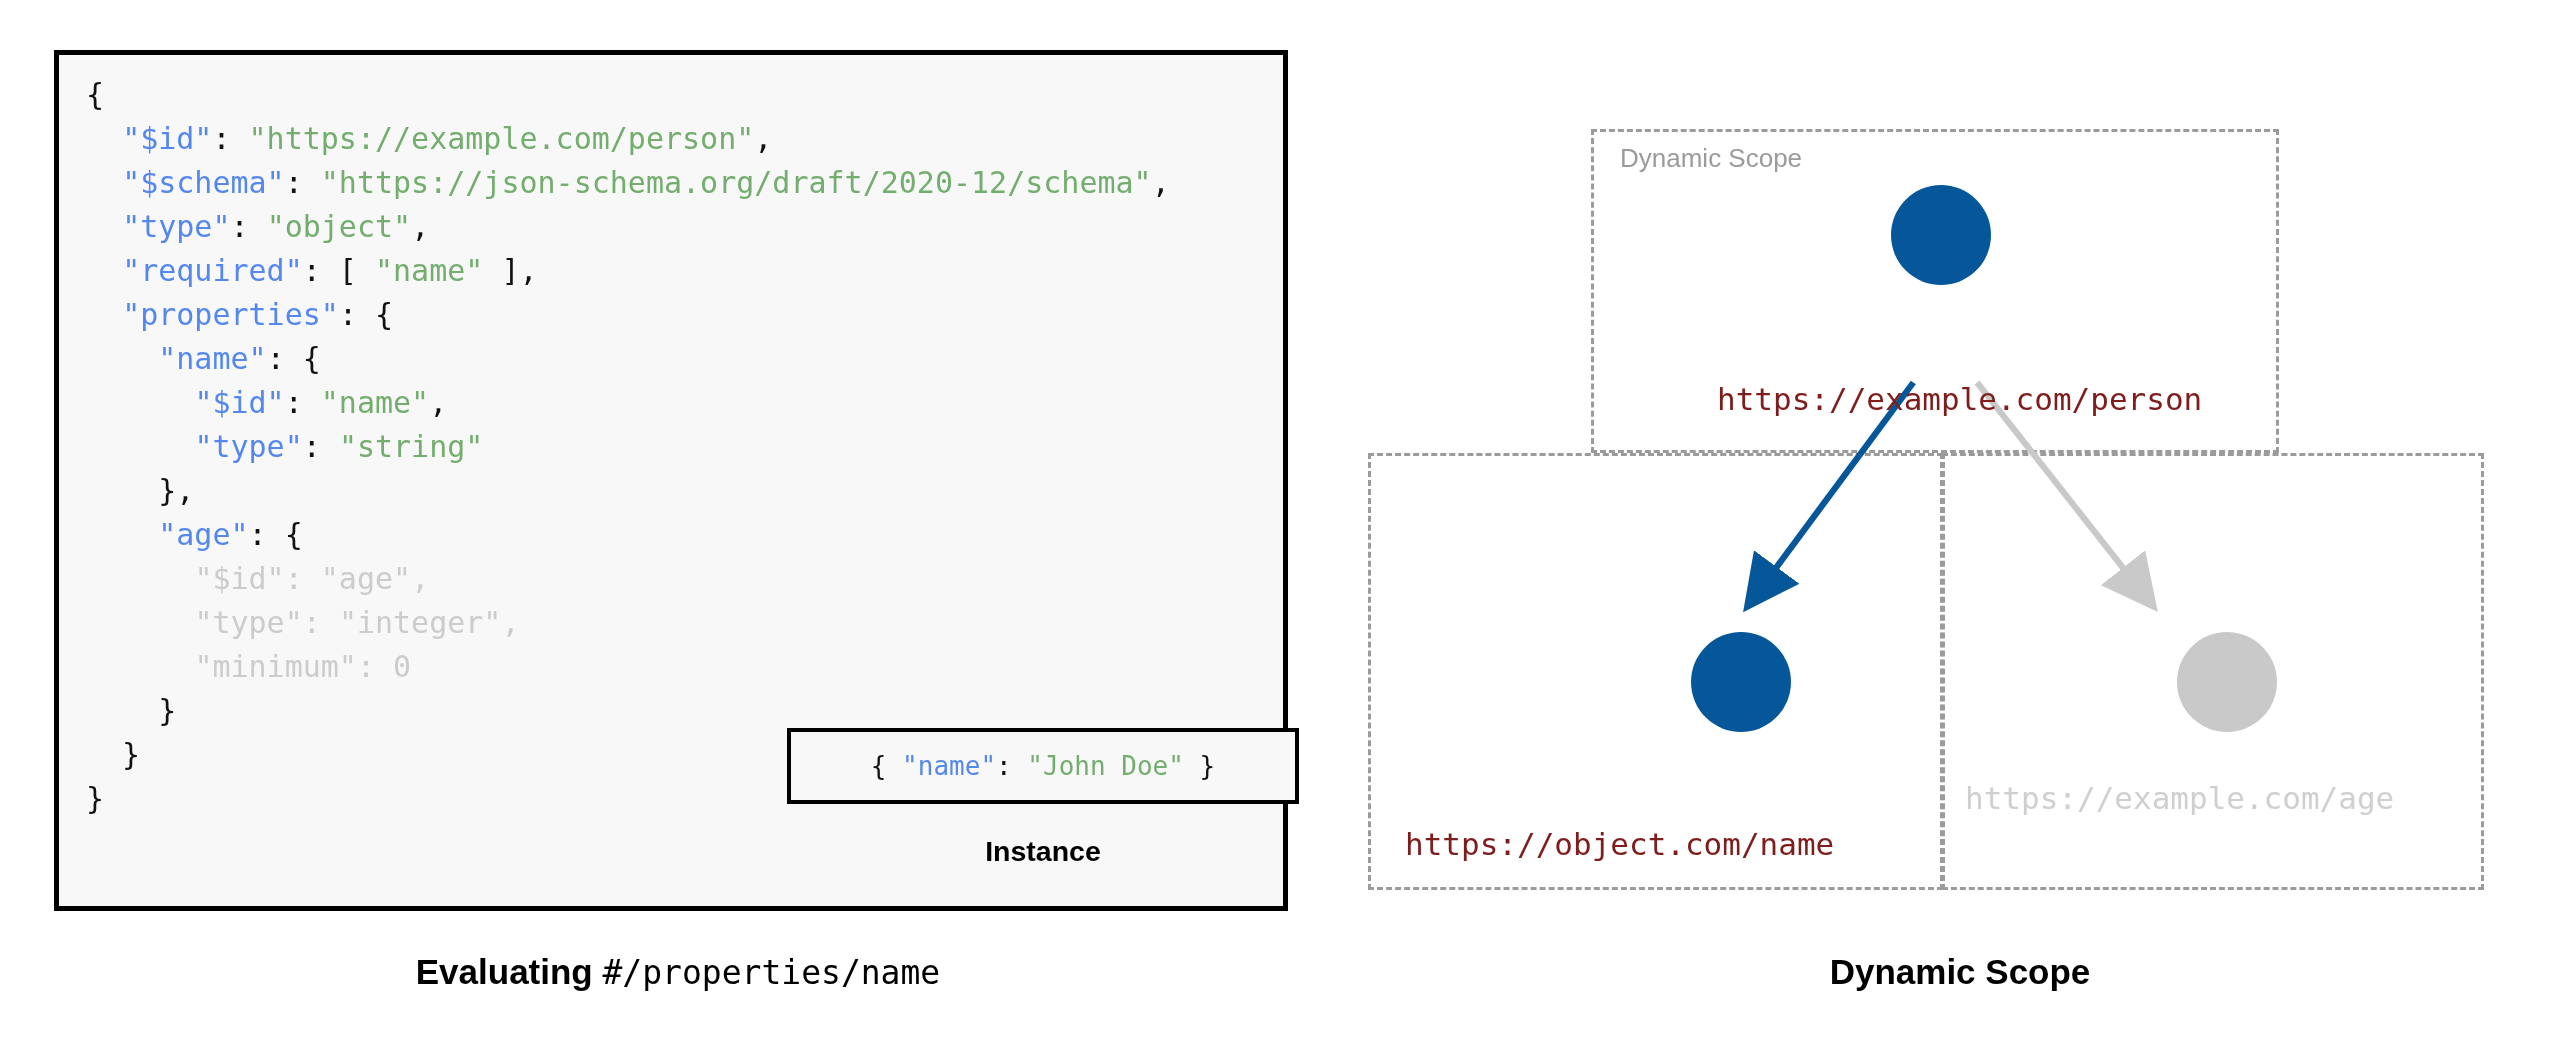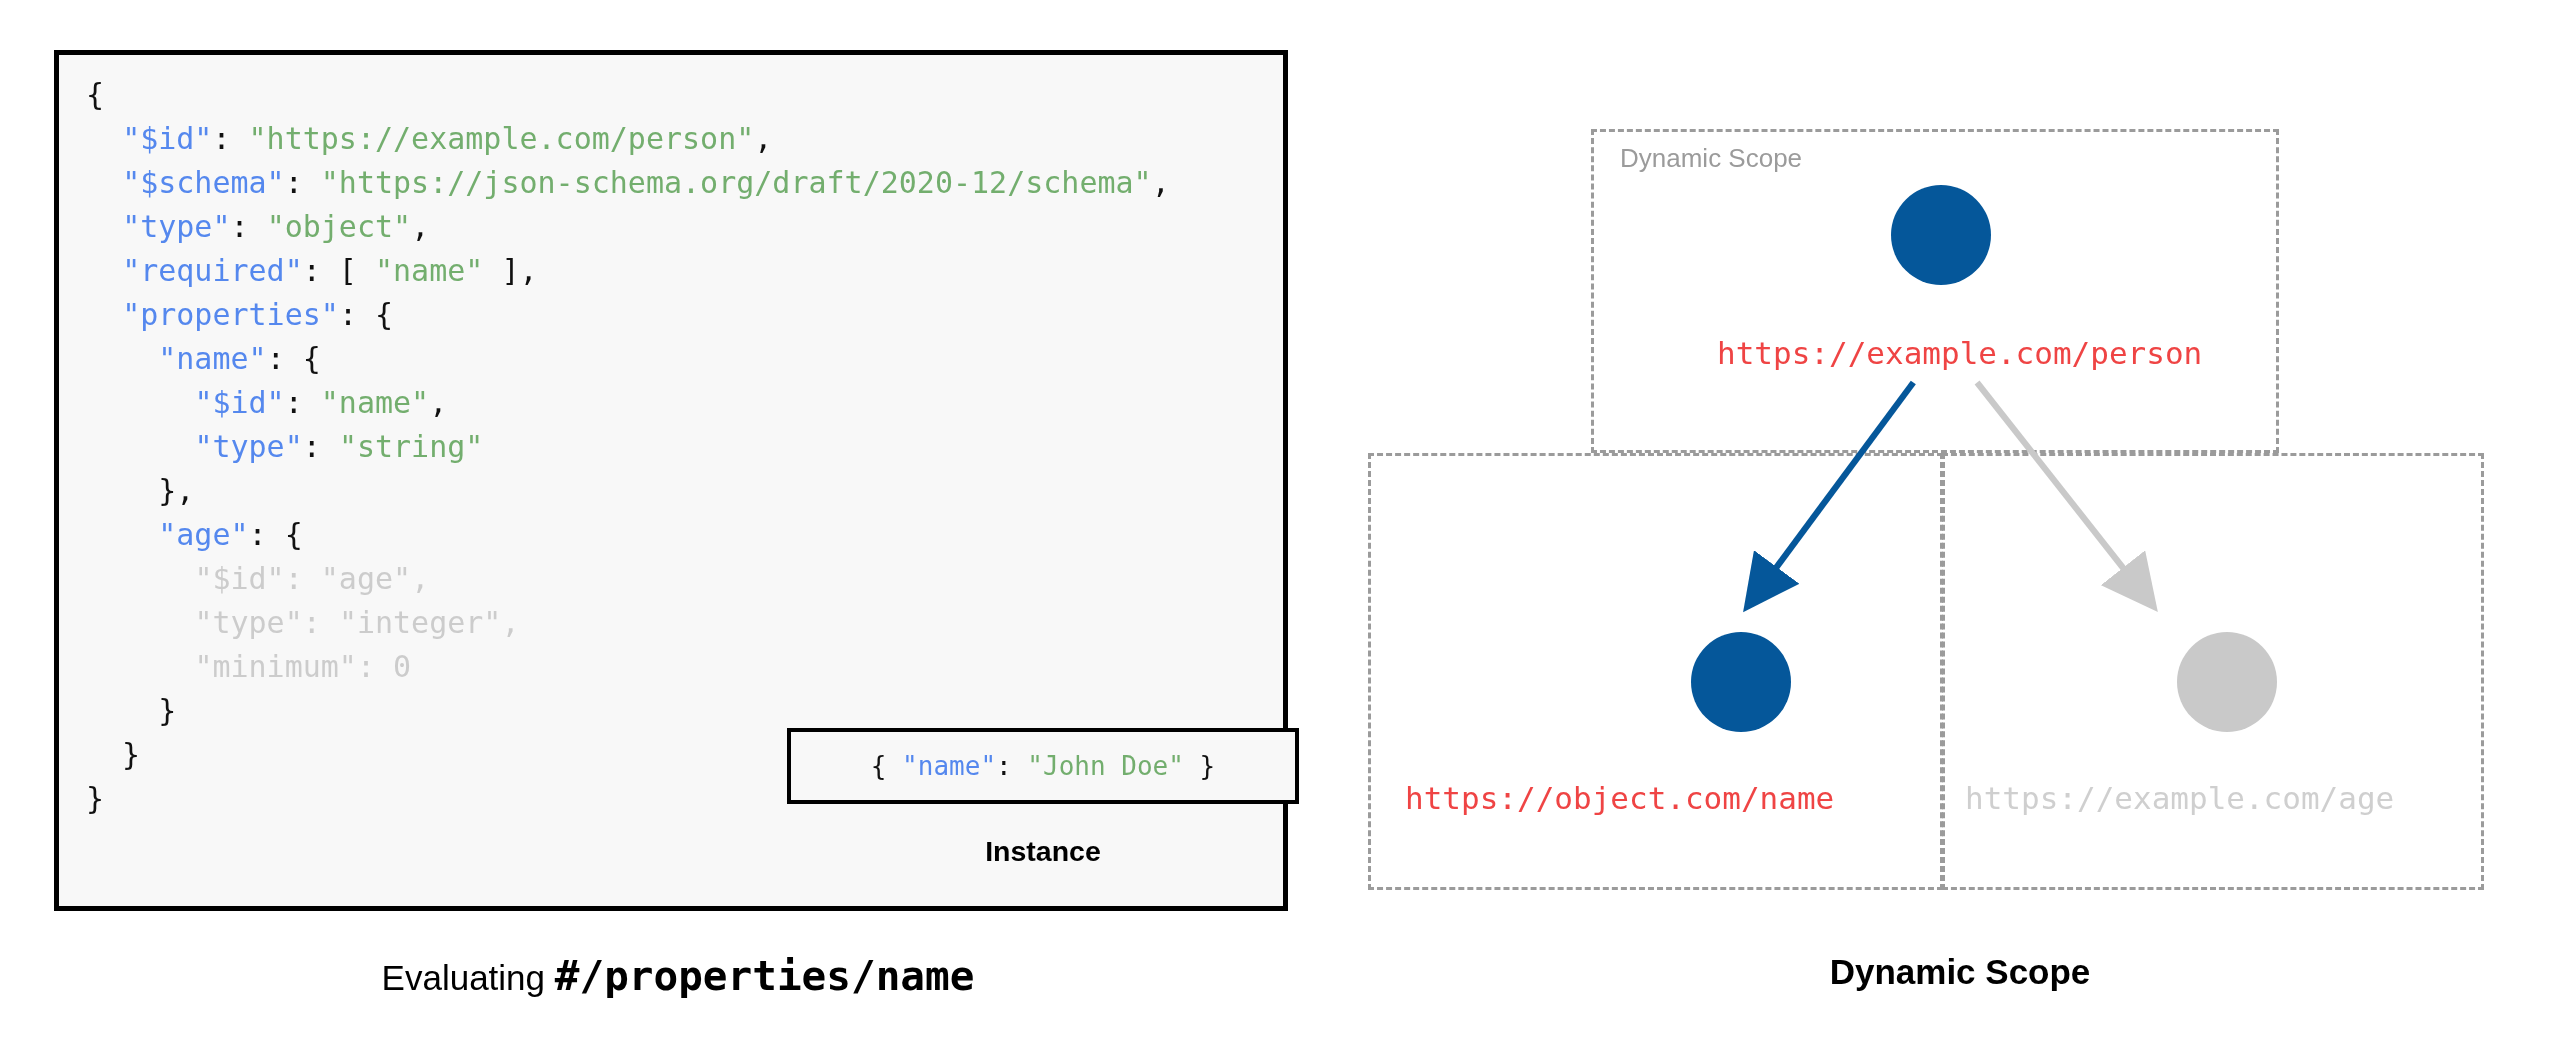--- a/index.html
+++ b/index.html
@@ -75,28 +75,28 @@
   #left-caption {
     position: absolute;
     left: 0;
     top: 952px;
     width: 1344px;
     text-align: center;
     font-size: 35px;
     color: #000000;
   }
   #left-caption .cap-bold {
+    font-weight: bold;
+    font-family: "Liberation Sans", sans-serif;
+    margin-left: 12px;
+  }
+  #left-caption .cap-mono {
+    font-family: "DejaVu Sans Mono", "Liberation Mono", monospace;
     font-weight: normal;
-    font-family: "Liberation Sans", sans-serif;
-    margin-left: 12px;
-  }
-  #left-caption .cap-mono {
-    font-family: "DejaVu Sans Mono", "Liberation Mono", monospace;
-    font-weight: bold;
-    font-size: 41px;
+    font-size: 33px;
   }
 
   
   #right-panel {
     position: absolute;
     left: 1344px;
     top: 0;
     width: 1232px;
     height: 1053px;
   }
@@ -151,21 +151,21 @@
   #node-name   { left: 347px; top: 632px; width: 100px; height: 100px; }
   #node-age    { left: 833px; top: 632px; width: 100px; height: 100px; }
 
   .node-label {
     position: absolute;
     font-family: "DejaVu Sans Mono", "Liberation Mono", monospace;
     font-size: 31px;
     white-space: nowrap;
     z-index: 3;
   }
-  .label-blue { color: #ef4444; }
+  .label-blue { color: #7f1d1d; margin-top: 46px; }
   .label-gray { color: #cfcfcf; }
 
   #label-person { left: 373px; top: 335px; }
   #label-name   { left: 61px; top: 780px; }
   #label-age    { left: 621px; top: 780px; }
 
   #arrow-layer {
     position: absolute;
     left: 0; top: 0;
     width: 1232px; height: 1053px;

